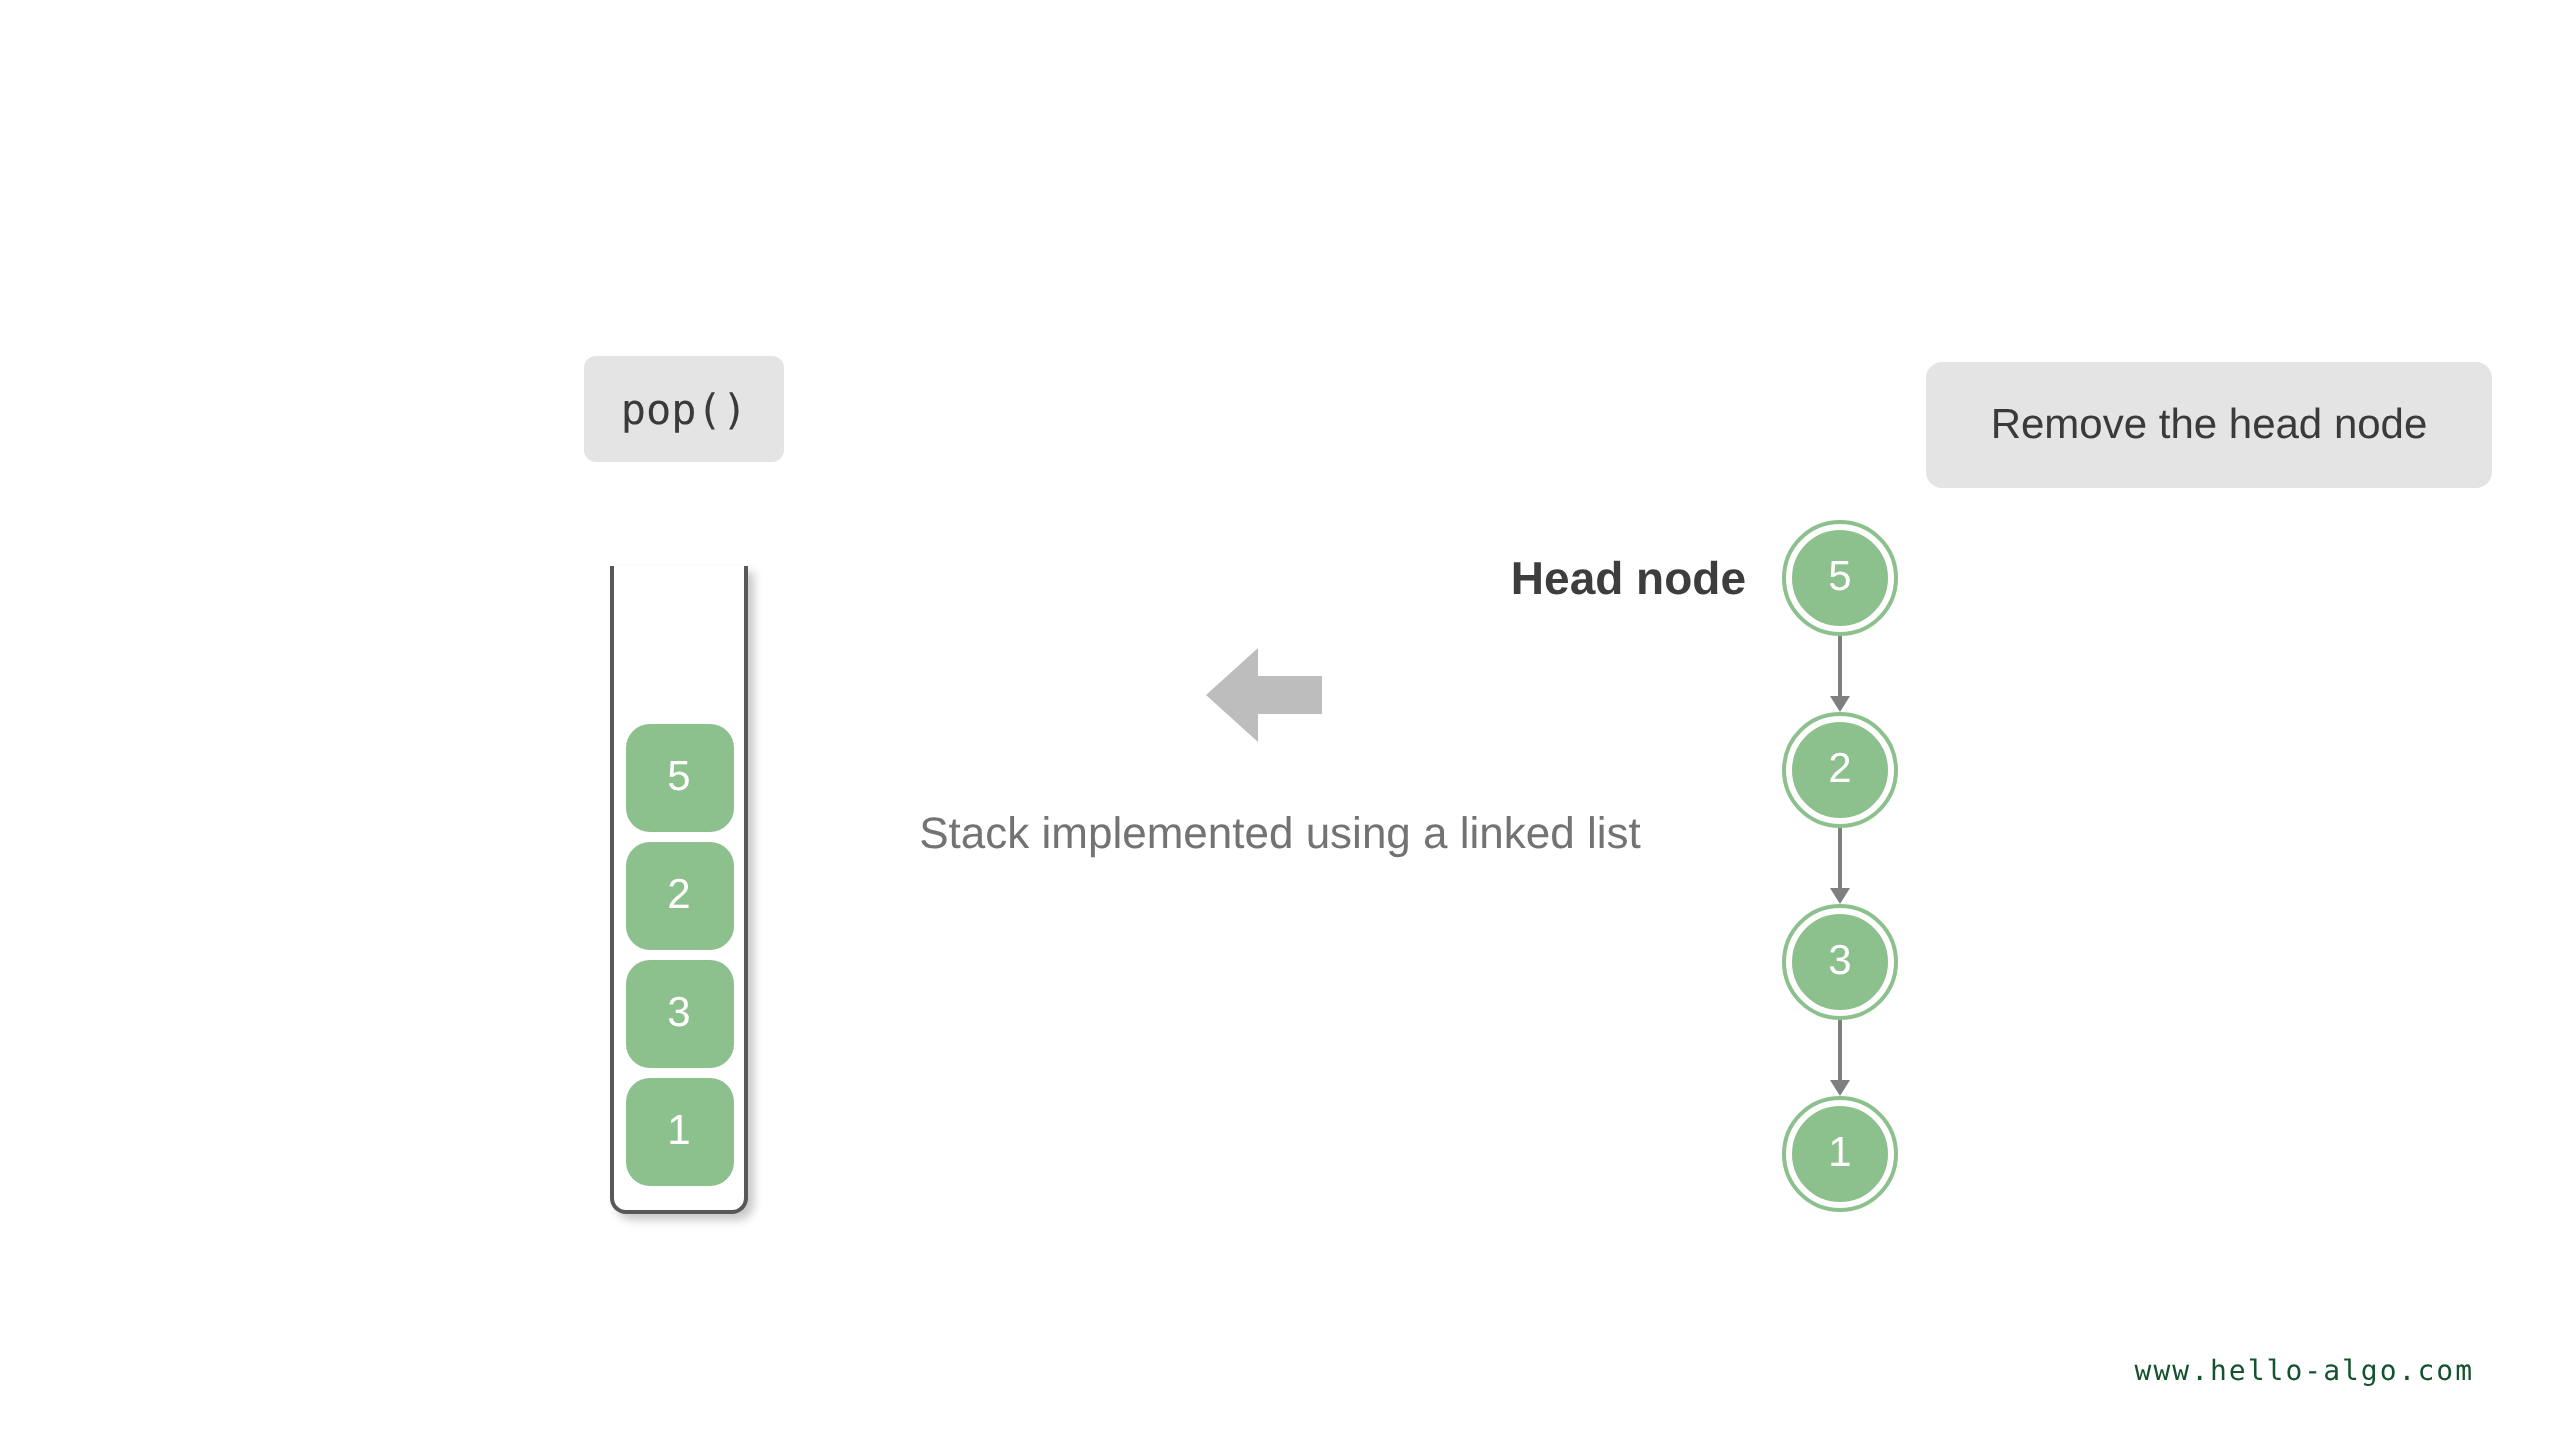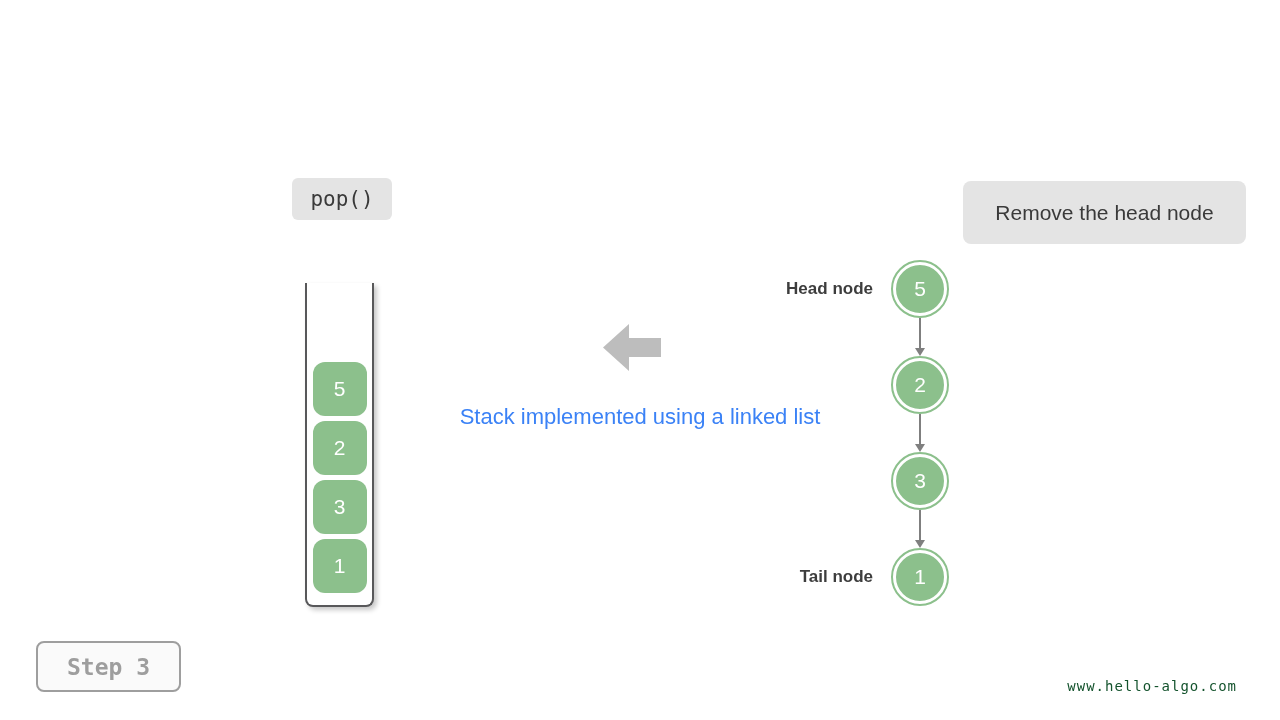--- a/index.html
+++ b/index.html
@@ -8,21 +8,21 @@
   .stage { position: relative; width: 1280px; height: 720px; }
 
   
   .pill {
     position: absolute; background: #e4e4e4; border-radius: 8px;
     display: flex; align-items: center; justify-content: center;
     color: #3a3a3a;
   }
   .pill.mono { font-family: "DejaVu Sans Mono", monospace; font-size: 21px; border-radius: 6px; }
   .pill.sans { font-size: 21px; }
-  #pop-box   { left: 292px; top: 178px; width: 100px; height: 42px; }
+  #pop-box   { left: 292px; top: 178px; width: 100px; height: 53px; }
   #remove-box{ left: 963px; top: 181px; width: 283px; height: 63px; }
 
   
   .stack-container {
     position: absolute; left: 305px; top: 283px; width: 69px; height: 324px;
     border-left: 2px solid #58585a; border-right: 2px solid #58585a;
     border-bottom: 2px solid #58585a;
     border-radius: 0 0 8px 8px;
     box-shadow: 3px 3px 5px rgba(0,0,0,0.22);
     display: flex; flex-direction: column; justify-content: flex-end;
@@ -35,21 +35,21 @@
     display: flex; align-items: center; justify-content: center;
     flex: 0 0 auto;
   }
 
   
   .big-arrow { position: absolute; left: 603px; top: 324px; width: 58px; height: 47px; }
 
   
   .caption {
     position: absolute; left: 440px; top: 404px; width: 400px;
-    text-align: center; font-size: 22px; color: #3b82f6;
+    text-align: center; font-size: 22px; color: #737373;
   }
 
   
   .ll-node {
     position: absolute; width: 54px; height: 54px; border-radius: 50%;
     background: #8cc08c; border: 3px solid #ffffff; outline: 2px solid #8cc08c;
     color: #ffffff; font-size: 21px; font-weight: 500;
     display: flex; align-items: center; justify-content: center;
   }
   .ll-node.n0 { left: 893px; top: 262px; }
@@ -66,21 +66,21 @@
   .connector.c2 { top: 510px; }
   .connector .line { width: 2px; height: 30px; background: #7f7f7f; }
   .connector .head {
     width: 0; height: 0;
     border-left: 5px solid transparent; border-right: 5px solid transparent;
     border-top: 8px solid #7f7f7f;
   }
 
   .ll-label {
     position: absolute; right: 407px; width: 220px; text-align: right;
-    font-size: 17px; font-weight: bold; color: #3d3d3d; line-height: 28px;
+    font-size: 23px; font-weight: bold; color: #3d3d3d; line-height: 28px;
   }
   #head-label { top: 275px; }
   #tail-label { top: 563px; }
 
   
   .step-box {
     position: absolute; left: 36px; top: 641px; width: 145px; height: 51px;
     background: #fafafa; border: 2px solid #9e9e9e; border-radius: 8px;
     display: flex; align-items: center; justify-content: center;
     font-family: "DejaVu Sans Mono", monospace; font-size: 23px;
@@ -114,39 +114,35 @@
     <div class="stack-cell">1</div>
   </div>
 
   <svg class="big-arrow" viewBox="0 0 58 47">
     <polygon points="0,23.5 26,0 26,14 58,14 58,33 26,33 26,47" fill="#bdbdbd"></polygon>
   </svg>
 
   <div class="caption">Stack implemented using a linked list</div>
 
   <div id="head-label" class="ll-label">Head node</div>
-  <div id="tail-label" class="ll-label">Tail node</div>
 
   <div class="ll-node n0">5</div>
   <div class="ll-node n1">2</div>
   <div class="ll-node n2">3</div>
   <div class="ll-node n3">1</div>
 
   <div class="connector c0">
     <div class="line"></div>
     <div class="head"></div>
   </div>
   <div class="connector c1">
     <div class="line"></div>
     <div class="head"></div>
   </div>
   <div class="connector c2">
     <div class="line"></div>
     <div class="head"></div>
   </div>
 
-  <div class="step-box">
-    <span>Step 3</span>
-  </div>
 
   <div class="watermark">www.hello-algo.com</div>
 
 </div>
 
 </body></html>

